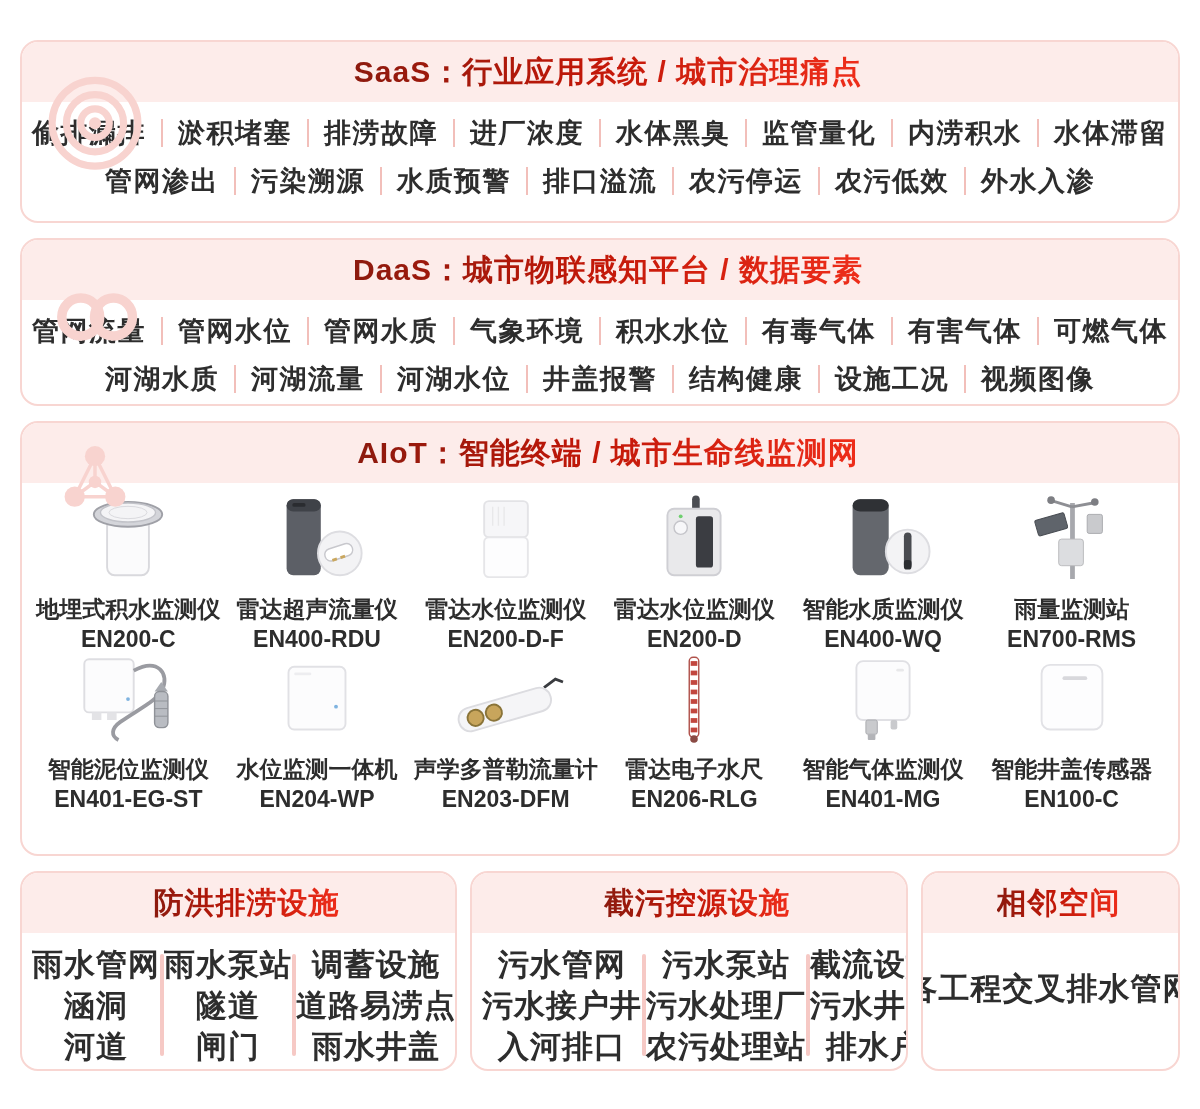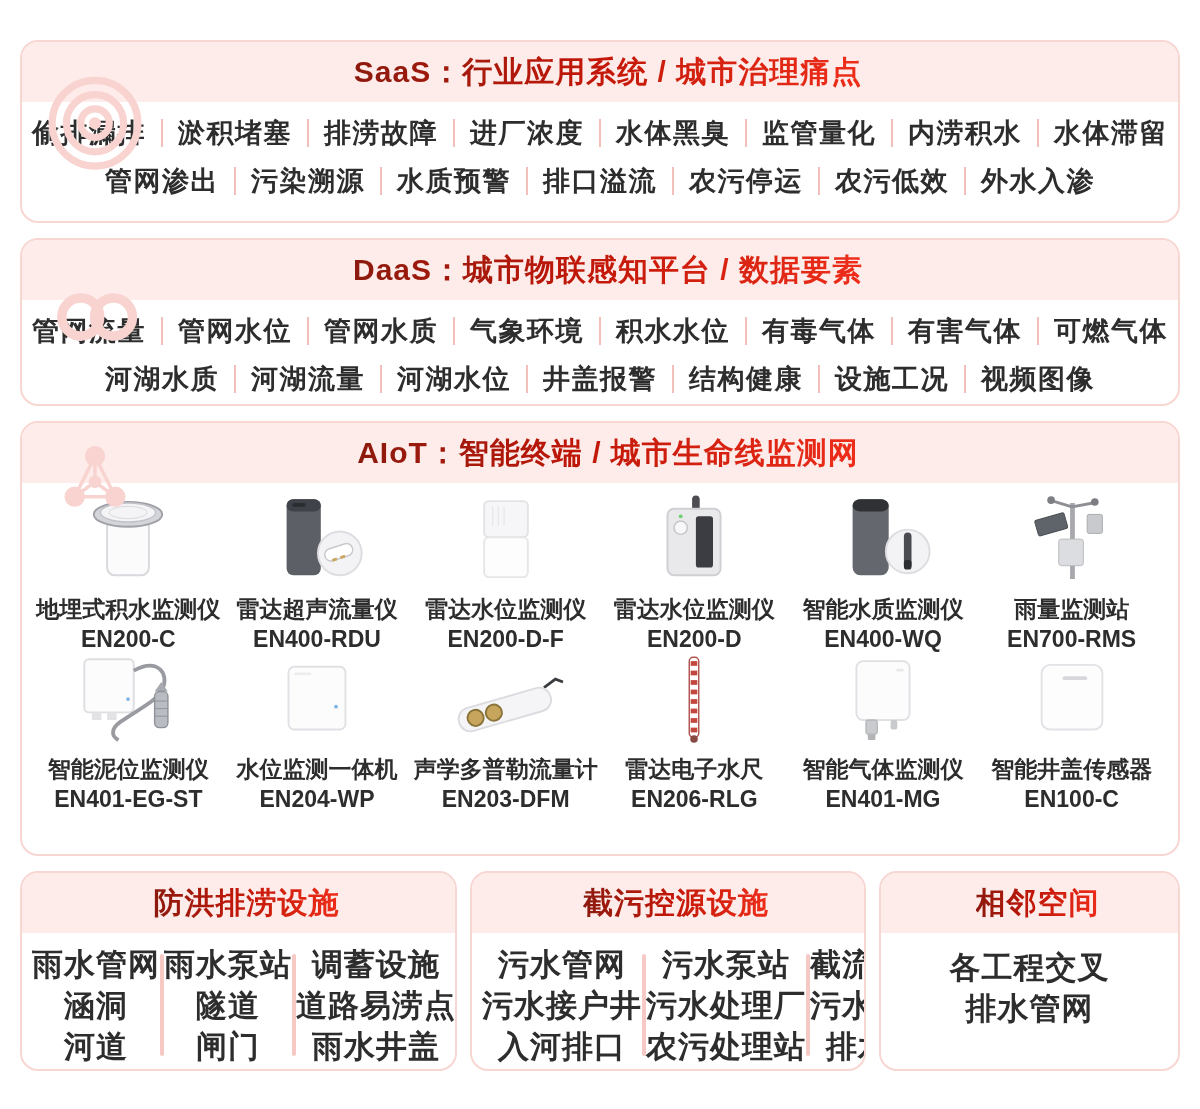--- a/index.html
+++ b/index.html
@@ -69,27 +69,27 @@
   .product { display:flex; flex-direction:column; align-items:center; min-width:0; }
   .product .img { height:96px; display:flex; align-items:flex-end; justify-content:center; }
   .product .img svg { width:152px; height:96px; }
   .product .name { margin-top:5px; font-size:23px; font-weight:600; white-space:nowrap; }
   .product .model { margin-top:1px; font-size:23px; font-weight:600; white-space:nowrap; }
 
   
   .bottom-row { display:flex; gap:13px; }
   .bottom-box { height:200px; }
   .bbox-flood { width:437px; flex:none; }
-  .bbox-sewage { width:396px; flex:none; }
+  .bbox-sewage { width:438px; flex:none; }
   .bbox-adjacent { flex:1; }
   .facility-cols { display:flex; align-items:center; padding:6px 10px 0; height:138px; }
   .fcol { flex:1; display:flex; flex-direction:column; align-items:center; justify-content:center; }
   .fitem { font-size:31px; font-weight:700; line-height:41px; white-space:nowrap; letter-spacing:1px; }
   .vsep { width:4px; height:102px; background:#f6c9c5; border-radius:2px; flex:none; }
-  .adjacent-lines { display:flex; flex-direction:column; align-items:center; justify-content:center; height:106px; padding-top:4px; }
+  .adjacent-lines { display:flex; flex-direction:row; align-items:center; justify-content:center; height:106px; padding-top:4px; }
 
   .defs-hidden { position:absolute; width:0; height:0; overflow:hidden; }
 </style>
 </head>
 <body>
 
 <svg class="defs-hidden" aria-hidden="true">
   <defs>
     <symbol id="radar-waves-icon" viewBox="0 0 100 100">
       <g fill="none" stroke="#f8d3cf" stroke-width="6.5">

